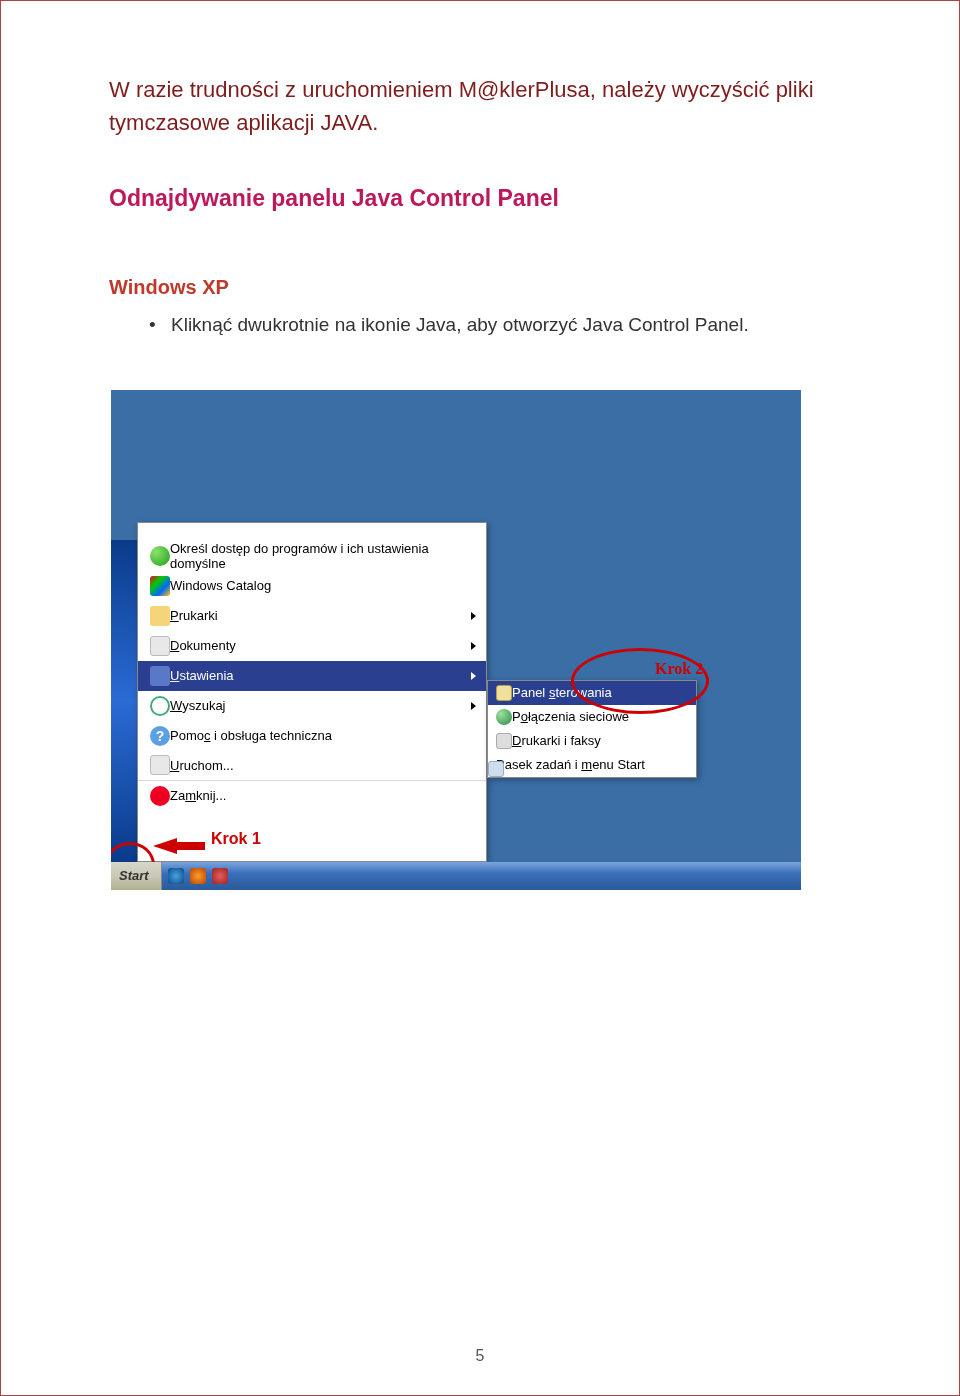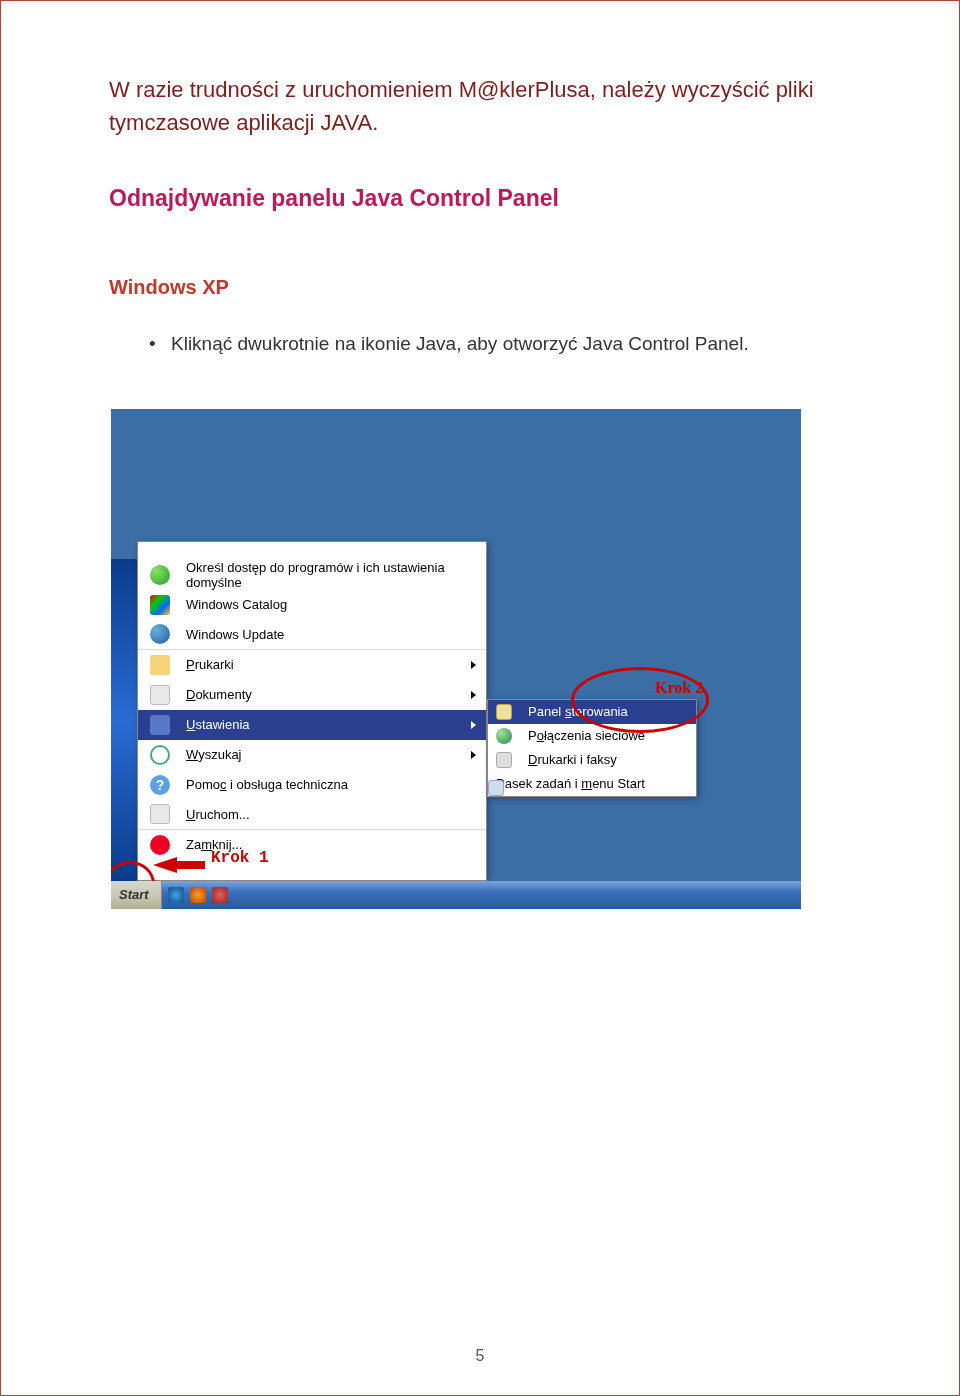--- a/index.html
+++ b/index.html
@@ -23,21 +23,21 @@
   .heading {
     color: #be185d;
     font-size: 23px;
     font-weight: 600;
     margin: 46px 0 64px 0;
   }
   .subheading {
     color: #c0392b;
     font-size: 20px;
     font-weight: 600;
-    margin: 18px 0 31px 0;
+    margin: 18px 0 12px 0;
   }
   ul.bullets {
     list-style: none;
     padding-left: 40px;
     margin-bottom: 50px;
   }
   ul.bullets li {
     font-size: 19px;
     line-height: 1.5;
     color: #333;
@@ -94,21 +94,21 @@
     box-shadow: 2px 2px 6px rgba(0,0,0,0.3);
     font-family: Tahoma, sans-serif;
     font-size: 13px;
   }
   .start-menu .top-gap{
     height:18px;
   }
   .menu-item {
     display: flex;
     align-items: center;
-    gap: 16px;
+    gap: 0;
     padding: 4px 10px 4px 12px;
     color: #000;
     position: relative;
     height: 30px;
   }
   .menu-item.divider-after { border-bottom: 1px solid #d8d8d8; }
   .menu-item .icon {
     width: 20px;
     height: 20px;
     border-radius: 3px;
@@ -154,21 +154,21 @@
   .icon.cpanel { background:#f0e0a0; border:1px solid #c0a040; }
   .icon.net { background: radial-gradient(circle at 30% 30%,#9ee29a,#2a8a4a); border-radius:50%; }
   .icon.printer { background:#ddd; border:1px solid #aaa; }
   .icon.taskbar { background:#cde; border:1px solid #9ac; }
 
   .krok1 {
     position: absolute;
     left: 100px;
     top: 440px;
     color:#c00;
-    font-family: Liberation Mono, monospace;
+    font-family: Liberation Sans, sans-serif;
     font-weight: 700;
     font-size: 16px;
     text-align: right;
   }
   .krok2 {
     position: absolute;
     left: 544px;
     top: 270px;
     color:#c00;
     font-family: "Times New Roman", serif;
@@ -254,24 +254,20 @@
     <div class="start-menu">
       <div class="top-gap"></div>
       <div class="menu-item">
         <span class="icon green"></span>
         <span class="label">Określ dostęp do programów i ich ustawienia domyślne</span>
       </div>
       <div class="menu-item">
         <span class="icon flag"></span>
         <span class="label">Windows Catalog</span>
       </div>
-      <div class="menu-item divider-after">
-        <span class="icon wupd"></span>
-        <span class="label">Windows Update</span>
-      </div>
       <div class="menu-item">
         <span class="icon folder"></span>
         <span class="label"><span class="u">P</span><span>rukarki</span></span>
         <span class="arrow"></span>
       </div>
       <div class="menu-item">
         <span class="icon file"></span>
         <span class="label"><span class="u">D</span><span>okumenty</span></span>
         <span class="arrow"></span>
       </div>

